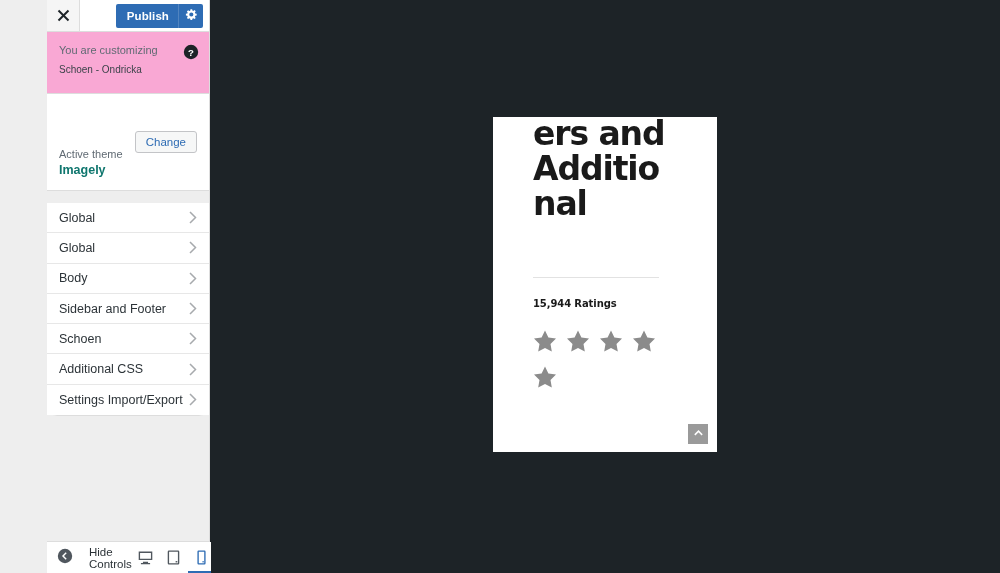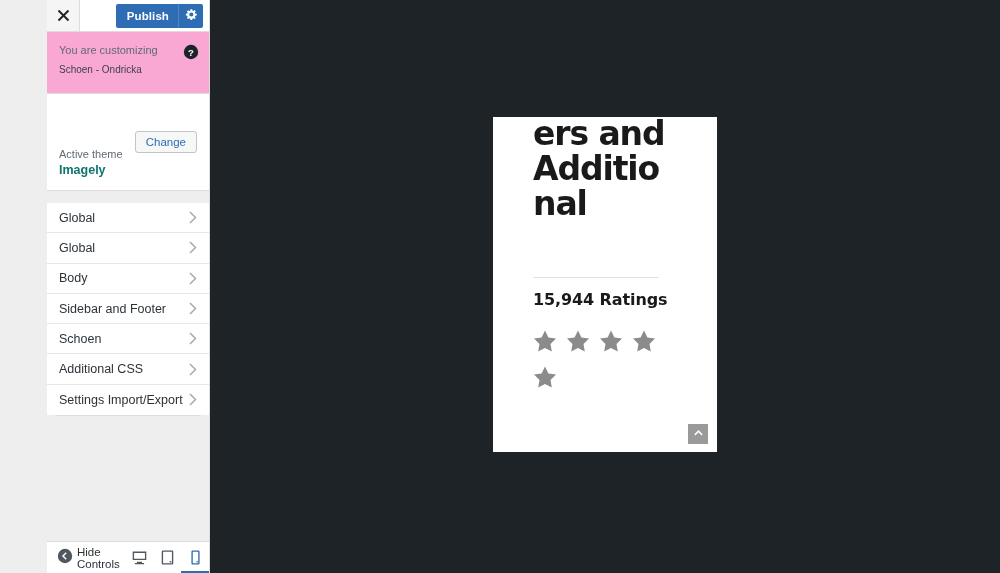--- a/index.html
+++ b/index.html
@@ -125,21 +125,21 @@
 
   
   .cust-footer {
     height: 32px; min-height: 32px;
     background: #fff;
     border-top: 1px solid #ddd;
     display: flex; align-items: stretch;
     position: relative;
   }
   .hide-controls {
-    display: flex; align-items: center; gap: 4px;
+    display: flex; align-items: center; gap: 16px;
     padding-left: 10px; flex: 1; cursor: pointer;
   }
   .hide-controls-label { font-size: 11.5px; color: #2c3338; }
   .device-btns { display: flex; align-items: stretch; }
   .device-btn {
     width: 28px;
     display: flex; align-items: center; justify-content: center;
     cursor: pointer; position: relative;
     background: #fff; border: none;
   }
@@ -181,22 +181,22 @@
     margin-top: 56px; margin-right: 18px;
   }
   .rating-score {
     font-size: 57px; line-height: 60px;
     font-weight: bold; color: #1a1a1a;
     letter-spacing: -2px;
     margin-top: 22px;
     font-family: "DejaVu Sans", sans-serif;
   }
   .rating-count {
-    font-size: 16px; font-weight: bold;
-    color: #1a1a1a; margin-top: 12px;
+    font-size: 10px; font-weight: bold;
+    color: #1a1a1a; margin-top: 20px;
     letter-spacing: -.1px;
     font-family: "DejaVu Sans", sans-serif;
   }
   .stars {
     margin-top: 20px;
     width: 148px;
     display: flex; flex-wrap: wrap; gap: 8px 9px;
   }
   .star { color: #8b8b8b; display: block; }
   .scroll-top {

